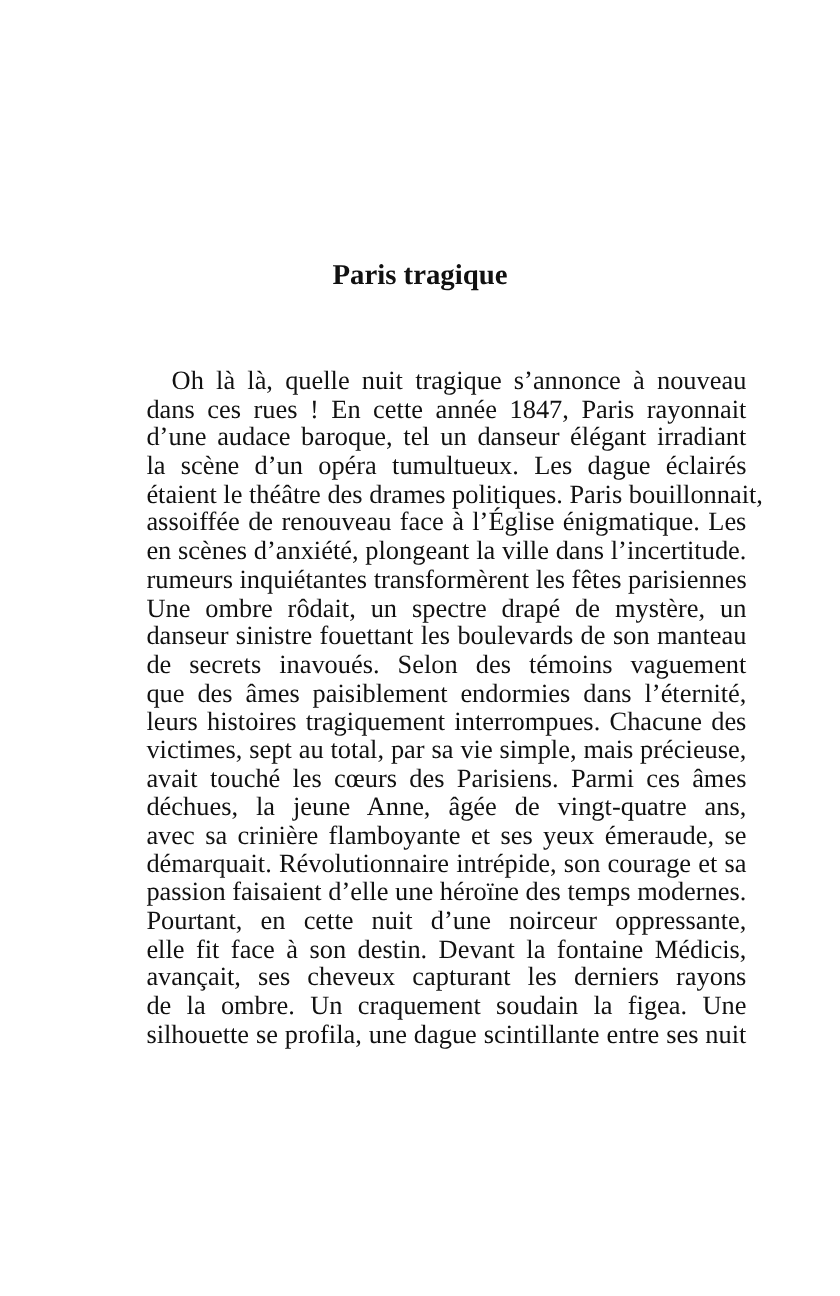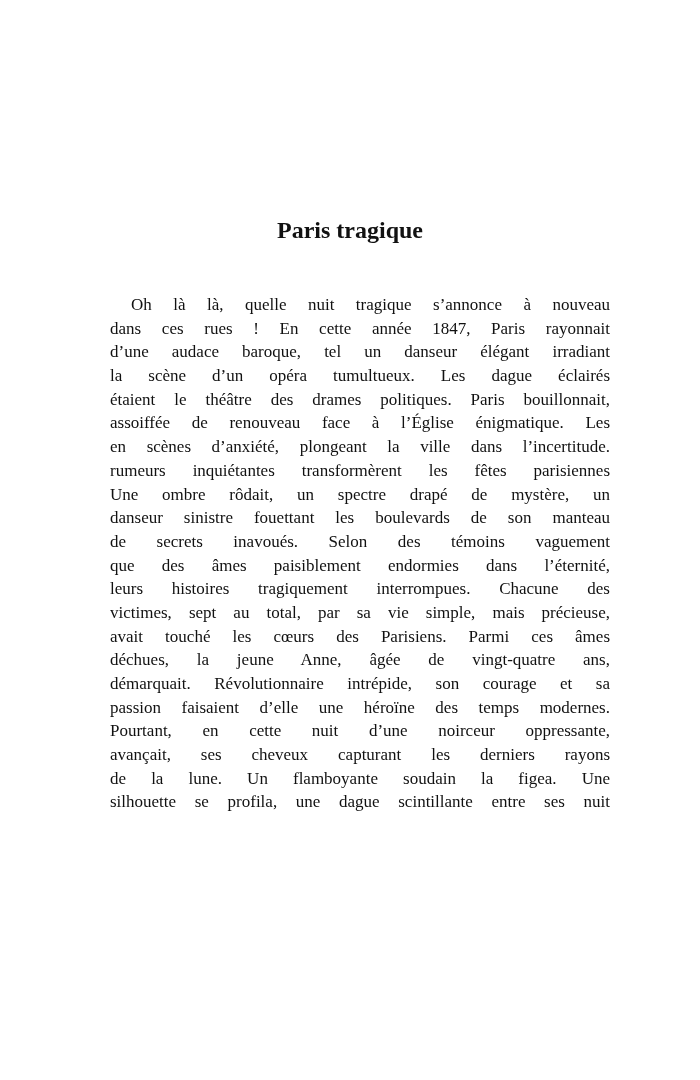--- a/index.html
+++ b/index.html
@@ -31,22 +31,22 @@
       font-weight: bold;
       font-size: 24px;
       line-height: 32px;
       margin: 0;
     }
     .body-text {
       position: absolute;
       left: 110px;
       top: 293px;
       width: 500px;
-      margin: 0;
-      font-size: 17px;
+      margin: 12px;
+      font-size: 22px;
       line-height: 23.7px;
     }
     .line {
       display: block;
       height: 23.7px;
       white-space: nowrap;
       text-align: justify;
       text-align-last: justify;
     }
     .line.indent {
@@ -69,20 +69,22 @@
     <span class="line">en scènes d’anxiété, plongeant la ville dans l’incertitude.</span>
     <span class="line">rumeurs inquiétantes transformèrent les fêtes parisiennes</span>
     <span class="line">Une ombre rôdait, un spectre drapé de mystère, un</span>
     <span class="line">danseur sinistre fouettant les boulevards de son manteau</span>
     <span class="line">de secrets inavoués. Selon des témoins vaguement</span>
     <span class="line">que des âmes paisiblement endormies dans l’éternité,</span>
     <span class="line">leurs histoires tragiquement interrompues. Chacune des</span>
     <span class="line">victimes, sept au total, par sa vie simple, mais précieuse,</span>
     <span class="line">avait touché les cœurs des Parisiens. Parmi ces âmes</span>
     <span class="line">déchues, la jeune Anne, âgée de vingt-quatre ans,</span>
+    <span class="line">avec sa crinière flamboyante et ses yeux émeraude, se</span>
     <span class="line">démarquait. Révolutionnaire intrépide, son courage et sa</span>
     <span class="line">passion faisaient d’elle une héroïne des temps modernes.</span>
     <span class="line">Pourtant, en cette nuit d’une noirceur oppressante,</span>
+    <span class="line">elle fit face à son destin. Devant la fontaine Médicis,</span>
     <span class="line">avançait, ses cheveux capturant les derniers rayons</span>
-    <span class="line">de la lune. Un flamboyante soudain la figea. Une</span>
+    <span class="line">de la ombre. Un craquement soudain la figea. Une</span>
     <span class="line">silhouette se profila, une dague scintillante entre ses nuit</span>
   </p>
 </div>
 
 </body></html>

